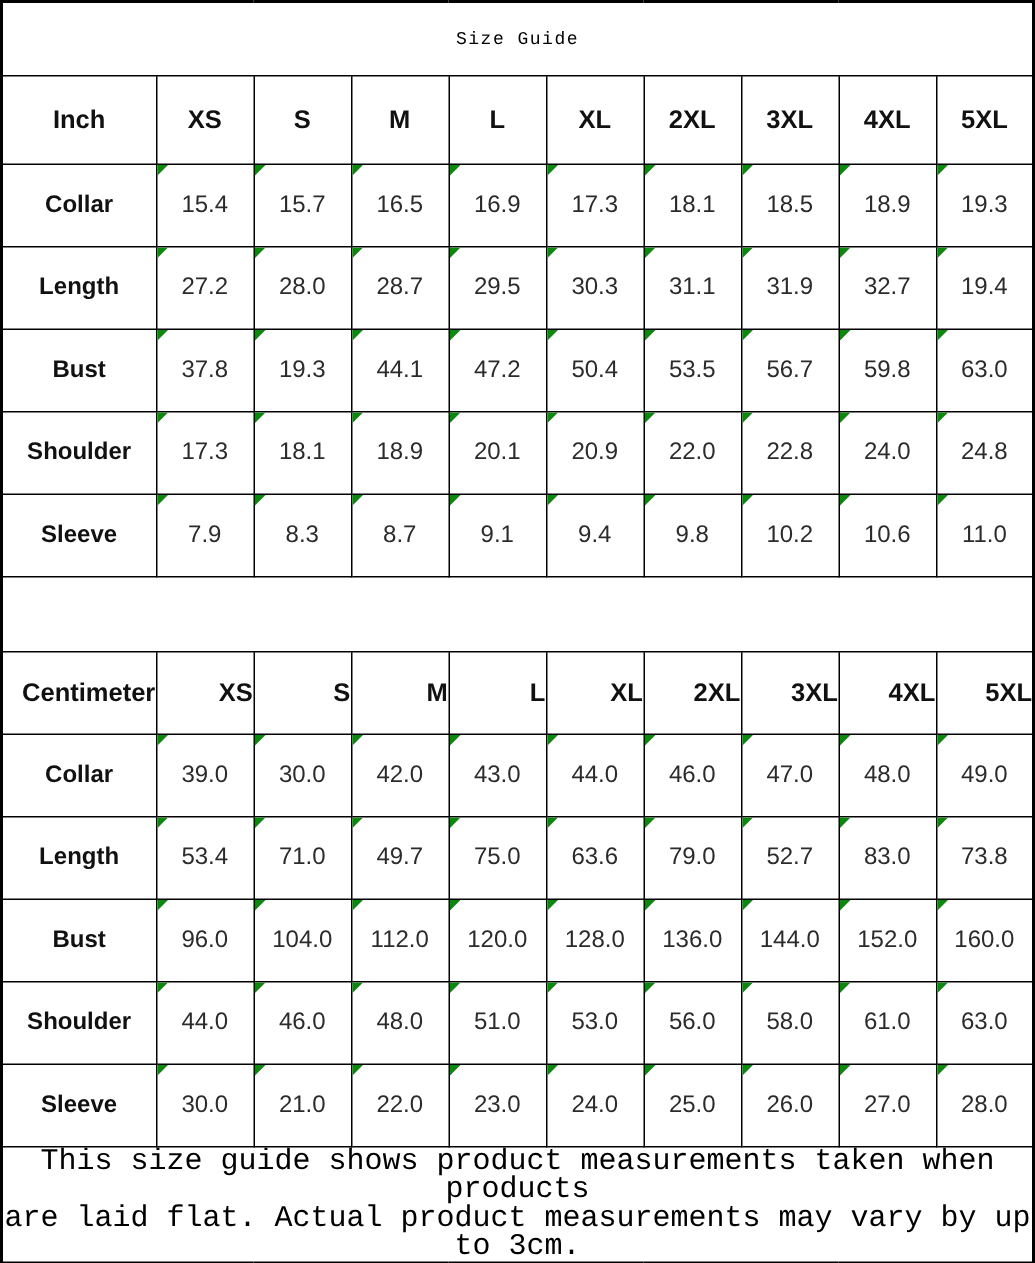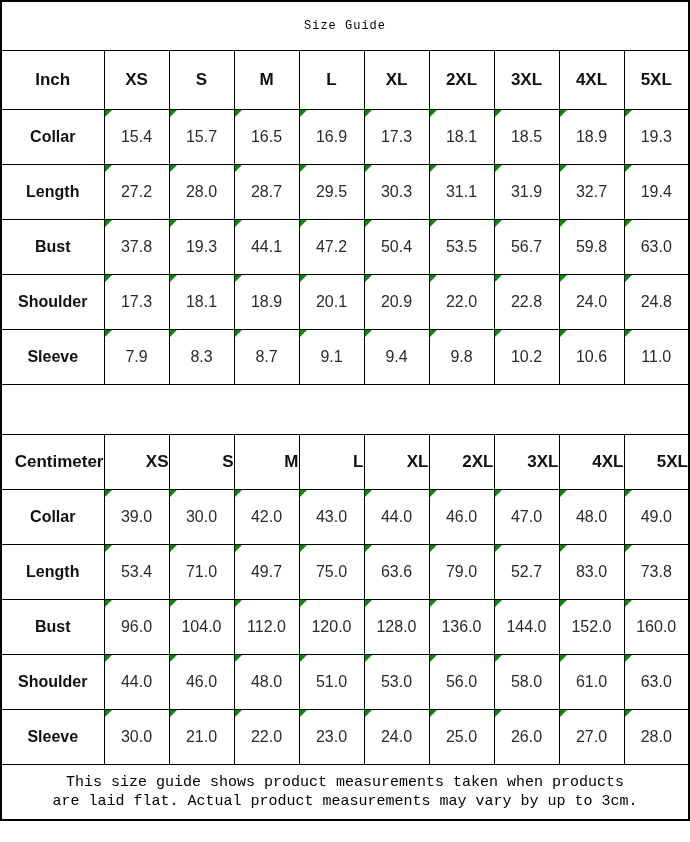--- a/index.html
+++ b/index.html
@@ -62,21 +62,21 @@
     position:absolute;
     top:0;left:0;
     width:0;height:0;
     border-top:7px solid var(--flag-green);
     border-right:7px solid transparent;
   }
   tr.gap-row td{height:49px;}
   tr.footer-row td{
     height:54px;
     font-family:"Liberation Mono","DejaVu Sans Mono",monospace;
-    font-size:15px;
+    font-size:20px;
     line-height:19px;
     white-space:pre-line;
     color:#000;
   }
 </style>
 </head>
 <body>
 
 <div class="page">
   <table class="size-guide">

